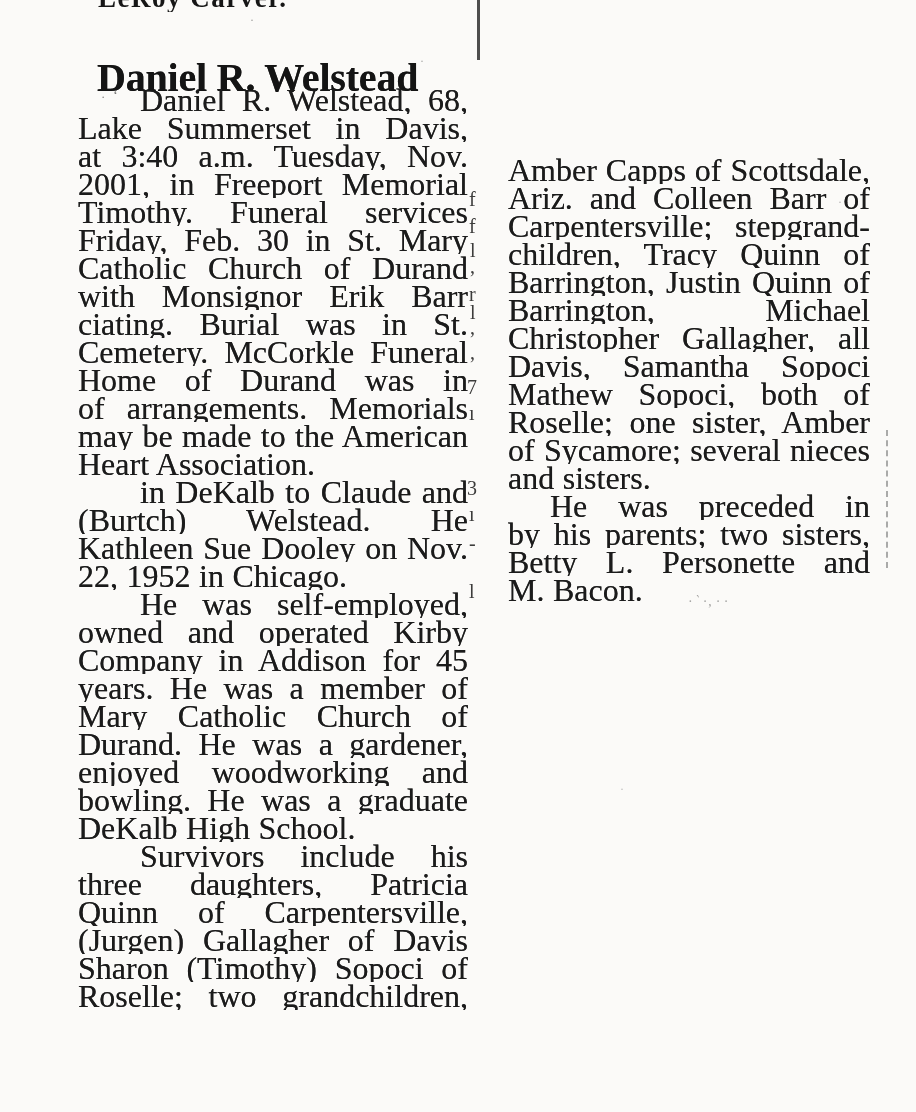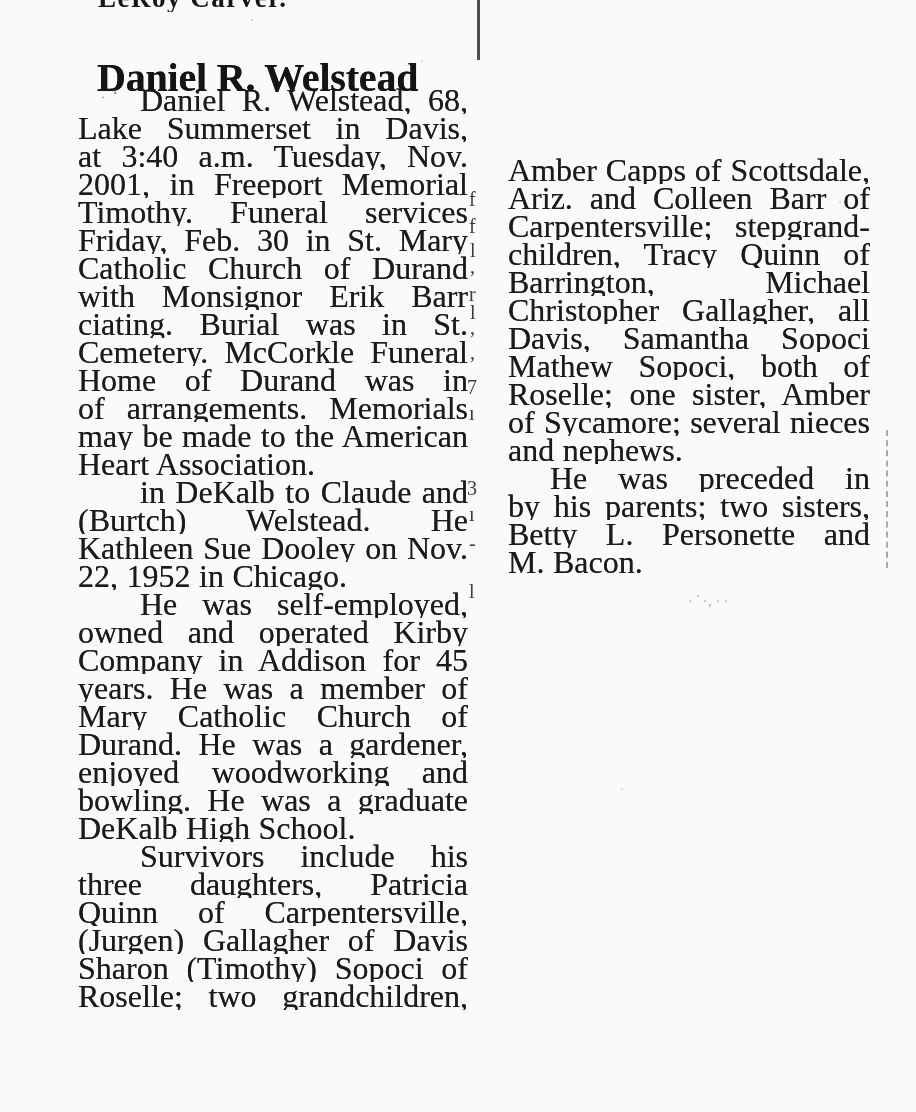--- a/index.html
+++ b/index.html
@@ -107,27 +107,28 @@
         <div class="line">Sharon (Timothy) Sopoci of</div>
         <div class="line">Roselle; two grandchildren,</div>
       </div>
     </div>
   <div class="column col-right">
       <div class="para">
         <div class="line">Amber Capps of Scottsdale,</div>
         <div class="line">Ariz. and Colleen Barr of</div>
         <div class="line">Carpentersville; stepgrand-</div>
         <div class="line">children, Tracy Quinn of</div>
+        <div class="line">Barrington, Justin Quinn of</div>
         <div class="line">Barrington, Michael Gallagher,</div>
         <div class="line">Christopher Gallagher, all of</div>
         <div class="line">Davis, Samantha Sopoci and</div>
         <div class="line">Mathew Sopoci, both of</div>
         <div class="line">Roselle; one sister, Amber Cerutti</div>
         <div class="line">of Sycamore; several nieces</div>
-        <div class="line last">and nephews.</div>
+        <div class="line last">and sisters.</div>
       </div>
       <div class="para indent">
         <div class="line">He was preceded in death</div>
         <div class="line">by his parents; two sisters,</div>
         <div class="line">Betty L. Personette and Anna</div>
         <div class="line last">M. Bacon.</div>
       </div>
     </div>
 
   <div>

